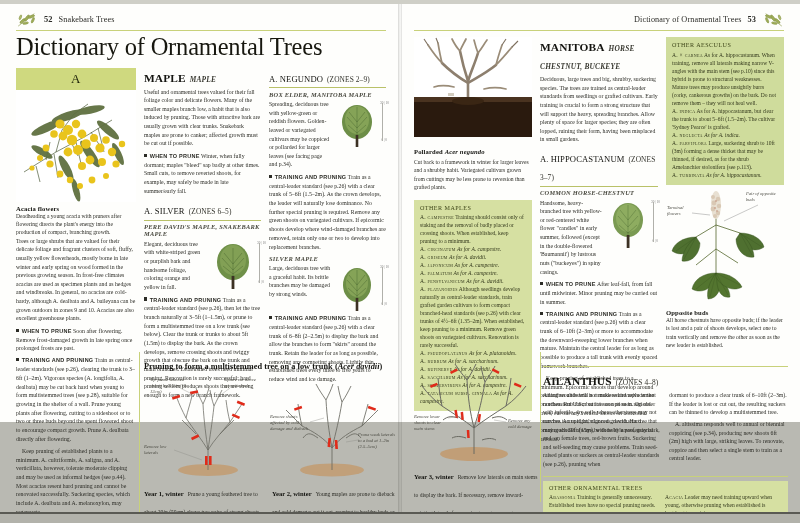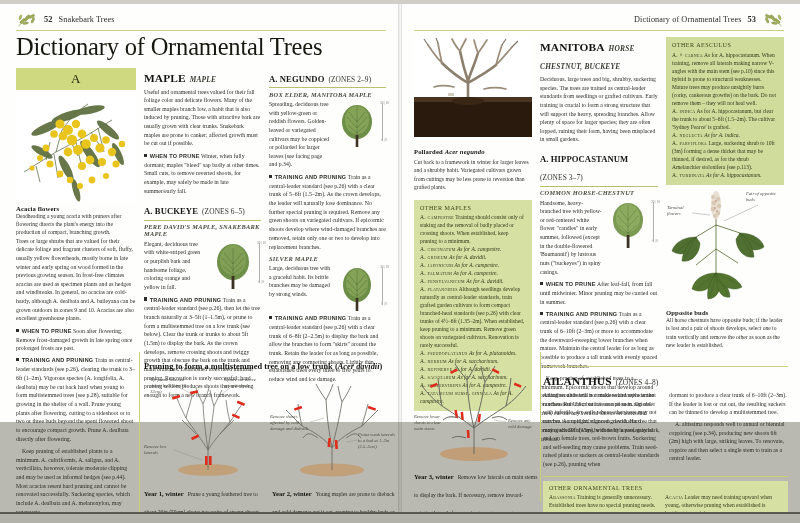--- a/index.html
+++ b/index.html
@@ -53,21 +53,21 @@
   .genus {
     font-size: 11.4px; font-weight: bold; letter-spacing: .1px;
     color: #141410; display: inline;
   }
   .genus-common {
     font-size: 7.4px; font-style: italic; font-weight: bold;
     letter-spacing: .2px; color: #3a3a32;
   }
   .genus-line { margin-bottom: 2px; }
   .species {
-    font-size: 8.6px; font-weight: bold; color: #141410;
+    font-size: 8.6px; font-weight: normal; color: #141410;
     letter-spacing: .1px; display:inline;
   }
   .zones { font-size: 7.4px; color: #33332c; letter-spacing:.1px; }
   .sp-head { border-bottom: 1px solid #b9c168; padding-bottom: 1.5px; margin-bottom: 2.5px; }
   .common {
     font-size: 6.4px; font-style: italic; font-weight: bold;
     letter-spacing: .25px; color: #4a4a40; margin-bottom: 2.5px;
   }
   p.body {
     font-size: 5.75px; line-height: 1.5; color: #2c2c26;
@@ -235,21 +235,21 @@
         <div class="genus-line">
           <span class="genus">MAPLE</span>
           <span class="genus-common">MAPLE</span>
         </div>
         <p class="body">Useful and ornamental trees valued for their fall foliage color and delicate flowers. Many of the smaller maples branch low, a habit that is also induced by pruning. Those with attractive bark are usually grown with clear trunks. Snakebark maples are prone to canker; affected growth must be cut out if possible.</p>
         <p class="sub">
           <span class="sqbul"></span><span class="subhead">WHEN TO PRUNE</span>&nbsp;<span>Winter, when fully dormant; maples "bleed" sap badly at other times. Small cuts, to remove reverted shoots, for example, may safely be made in late summer/early fall.</span>
         </p>
 
         <div class="sp-head" style="margin-top:5px;">
-          <span class="species">A. BUCKEYE</span>
+          <span class="species">A. SILVER</span>
           <span class="zones">(ZONES 6–5)</span>
         </div>
         <div class="common">PERE DAVID'S MAPLE, SNAKEBARK MAPLE</div>
 
         <div style="display:flex; gap:3px; align-items:flex-start;">
           <p class="body" style="width:62px;">Elegant, deciduous tree with white-striped green or purplish bark and handsome foliage, coloring orange and yellow in fall.</p>
           <div class="artbox">
             <svg width="48" height="52" viewBox="0 0 48 52">
               <g>
                 <ellipse cx="24" cy="22" rx="16" ry="18" fill="#6f9048"></ellipse>

